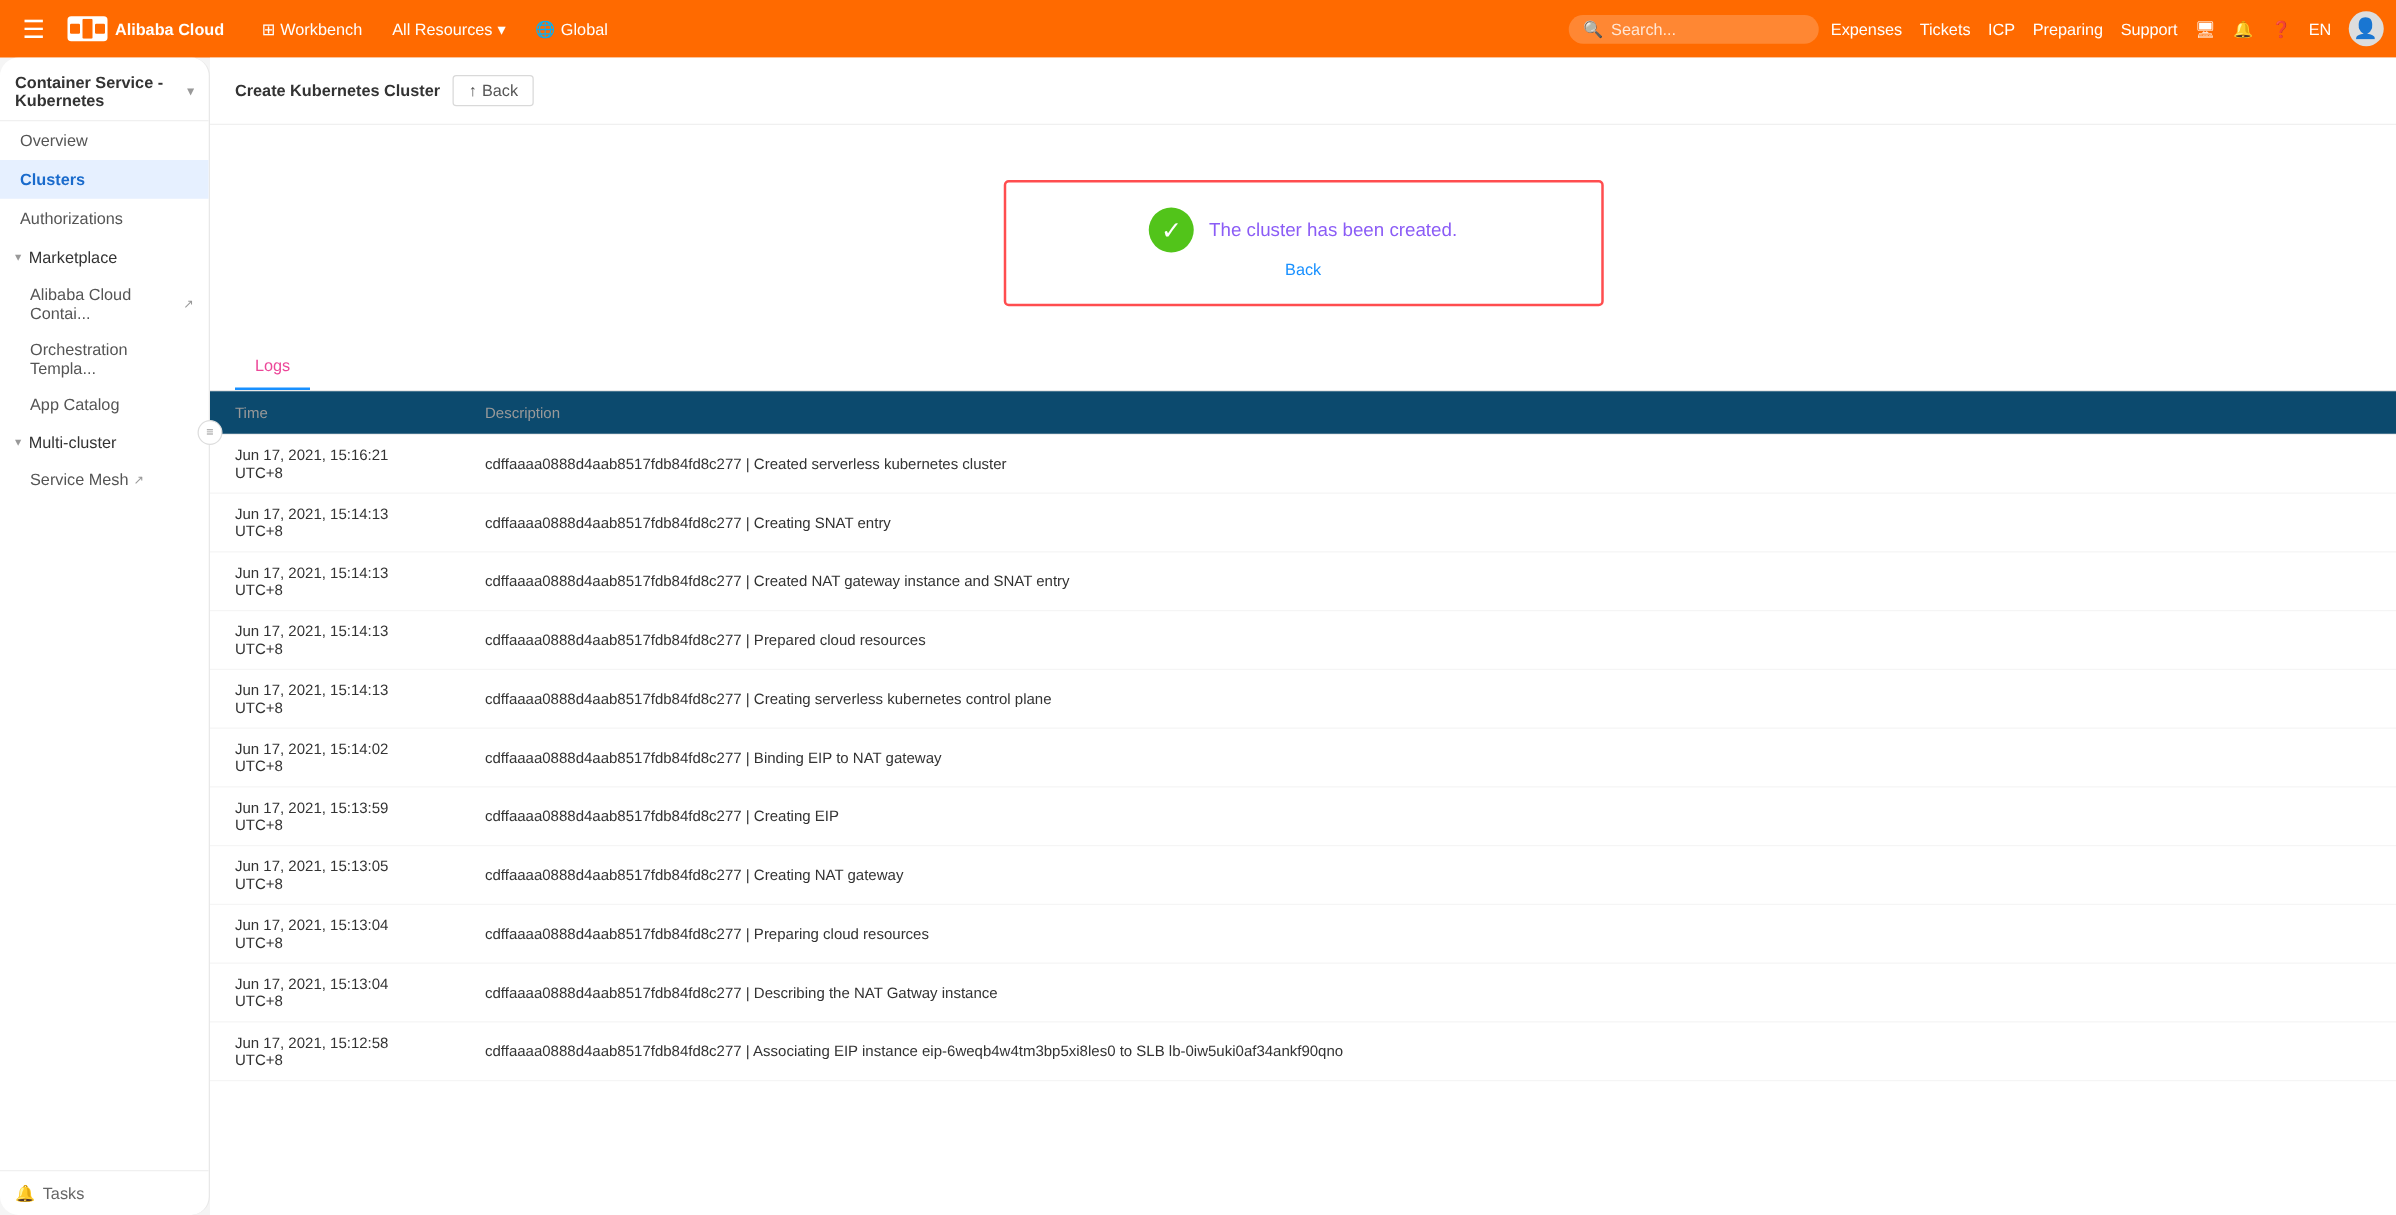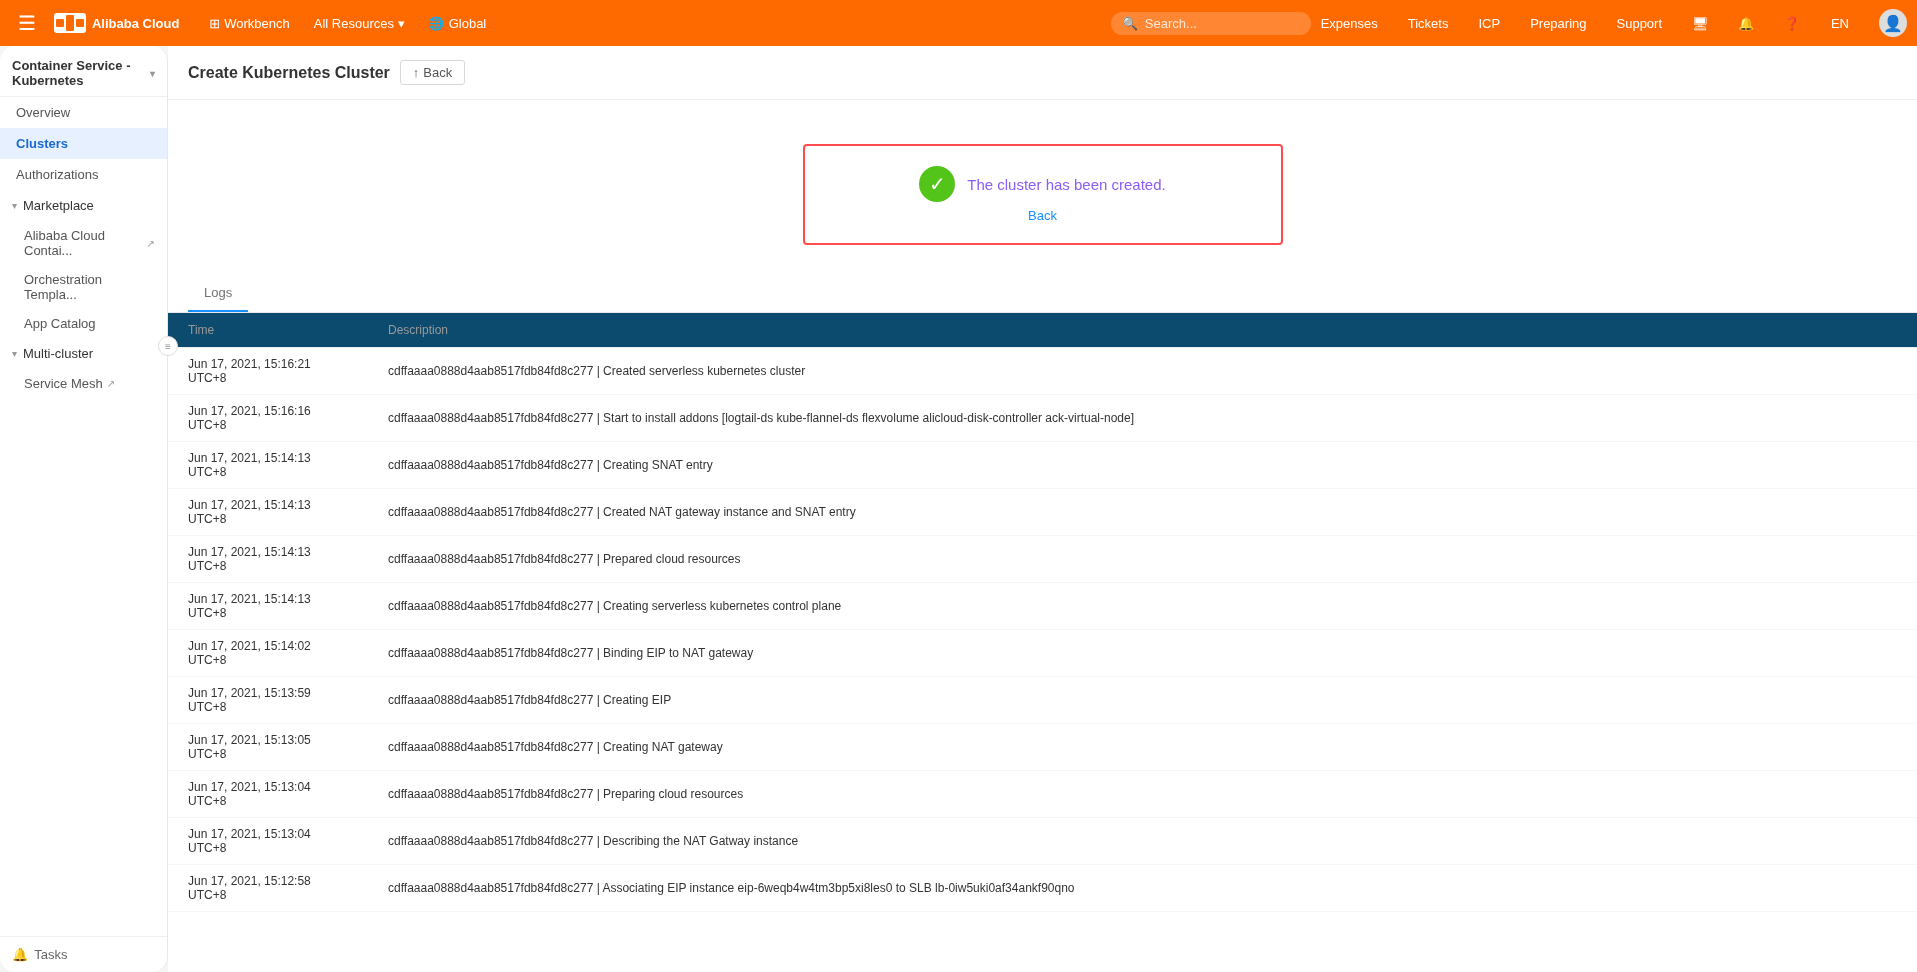--- a/index.html
+++ b/index.html
@@ -71,21 +71,21 @@
       border: none;
       outline: none;
       color: white;
       width: 100%;
       font-size: 13px;
     }
     .nav-search input::placeholder { color: rgba(255,255,255,0.8); }
     .nav-right {
       display: flex;
       align-items: center;
-      gap: 30px;
+      gap: 14px;
       color: white;
       font-size: 13px;
     }
     .nav-right-item { cursor: pointer; }
     .nav-avatar {
       width: 28px;
       height: 28px;
       border-radius: 50%;
       background: #ddd;
       display: flex;
@@ -195,21 +195,21 @@
       background: white;
     }
     .content-header {
       display: flex;
       align-items: center;
       gap: 10px;
       padding: 14px 20px;
       border-bottom: 1px solid #f0f0f0;
     }
     .content-title {
-      font-size: 16px;
+      font-size: 13px;
       font-weight: bold;
       color: #333;
     }
     .back-btn {
       display: flex;
       align-items: center;
       gap: 4px;
       padding: 4px 12px;
       border: 1px solid #d9d9d9;
       border-radius: 3px;
@@ -269,21 +269,21 @@
       gap: 0;
     }
     .tab {
       padding: 10px 16px;
       cursor: pointer;
       color: #555;
       border-bottom: 2px solid transparent;
       font-size: 13px;
     }
     .tab.active {
-      color: #737373;
+      color: #ec4899;
       border-bottom: 2px solid #1890ff;
     }
 
     
     .logs-table {
       width: 100%;
       border-collapse: collapse;
       margin-top: 0;
     }
     .logs-table th {
@@ -445,24 +445,20 @@
           <th class="time-col">Time</th>
           <th class="desc-col">Description</th>
         </tr>
       </thead>
       <tbody id="logs-body">
       <tr>
       <td class="time-col">Jun 17, 2021, 15:16:21 UTC+8</td>
       <td class="desc-col">cdffaaaa0888d4aab8517fdb84fd8c277 | Created serverless kubernetes cluster</td>
     </tr>
           <tr>
-      <td class="time-col">Jun 17, 2021, 15:16:16 UTC+8</td>
-      <td class="desc-col">cdffaaaa0888d4aab8517fdb84fd8c277 | Start to install addons [logtail-ds kube-flannel-ds flexvolume alicloud-disk-controller ack-virtual-node]</td>
-    </tr>
-          <tr>
       <td class="time-col">Jun 17, 2021, 15:14:13 UTC+8</td>
       <td class="desc-col">cdffaaaa0888d4aab8517fdb84fd8c277 | Creating SNAT entry</td>
     </tr>
           <tr>
       <td class="time-col">Jun 17, 2021, 15:14:13 UTC+8</td>
       <td class="desc-col">cdffaaaa0888d4aab8517fdb84fd8c277 | Created NAT gateway instance and SNAT entry</td>
     </tr>
           <tr>
       <td class="time-col">Jun 17, 2021, 15:14:13 UTC+8</td>
       <td class="desc-col">cdffaaaa0888d4aab8517fdb84fd8c277 | Prepared cloud resources</td>

